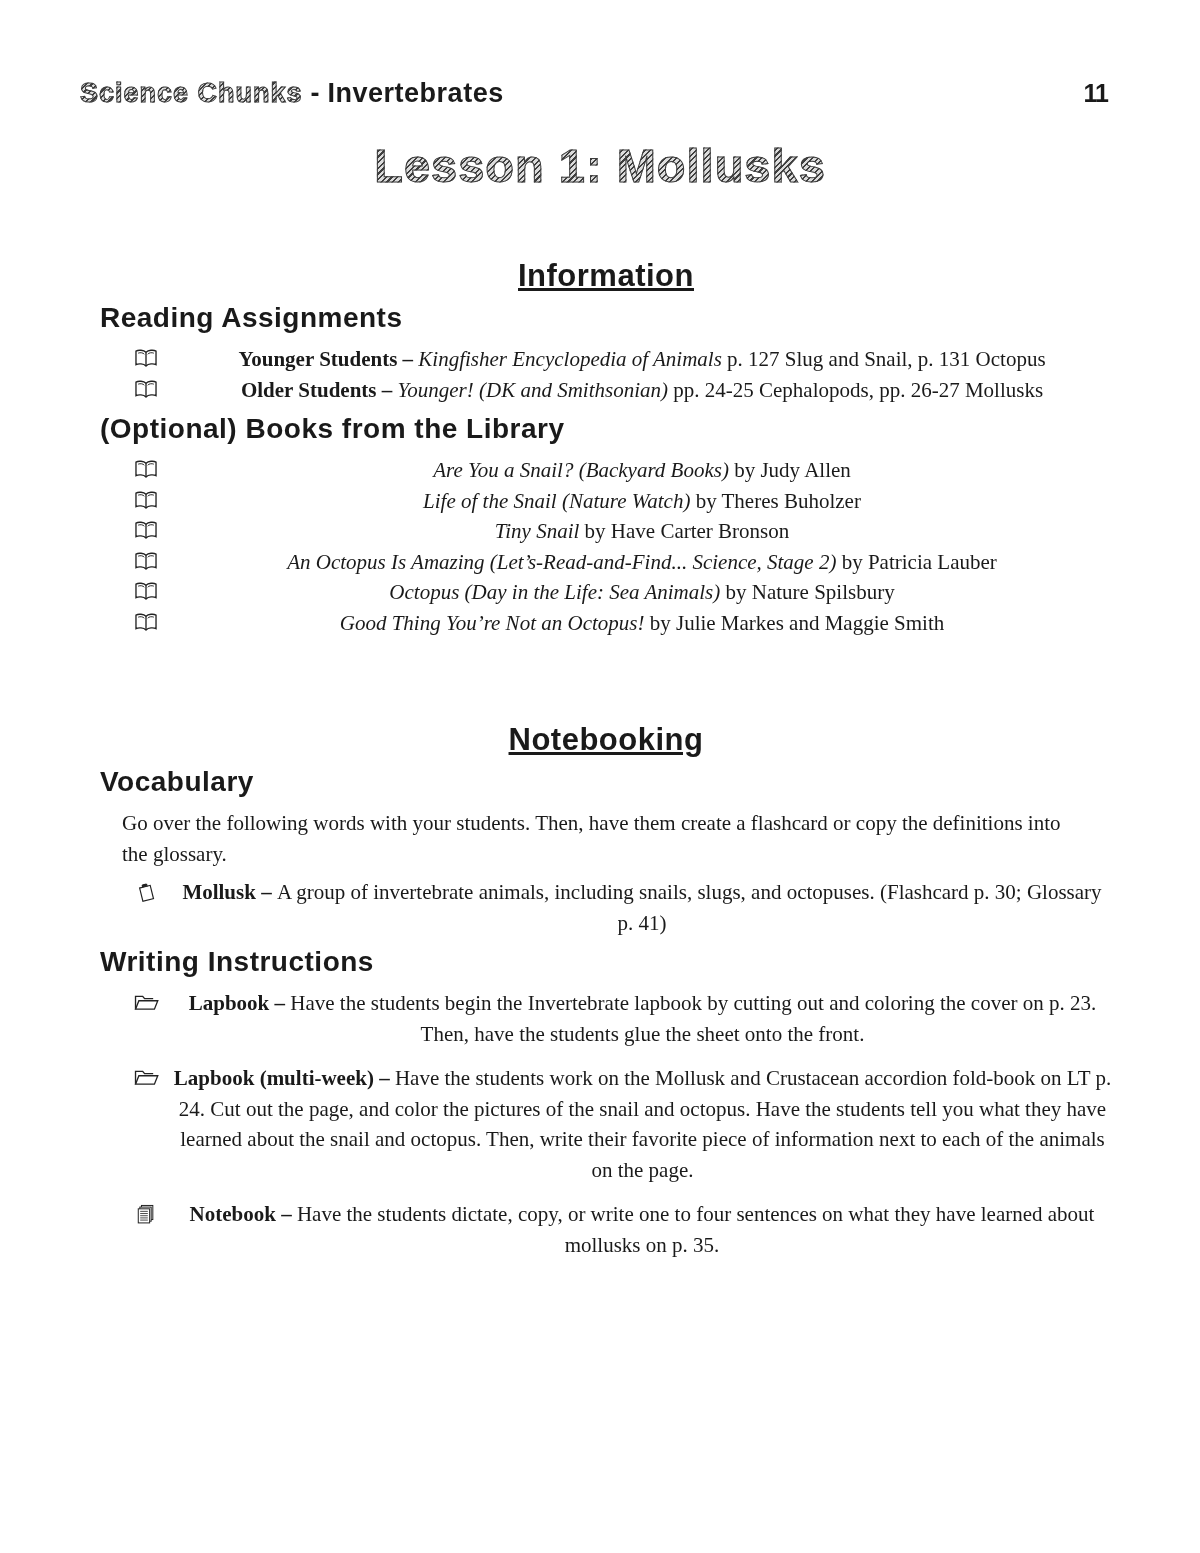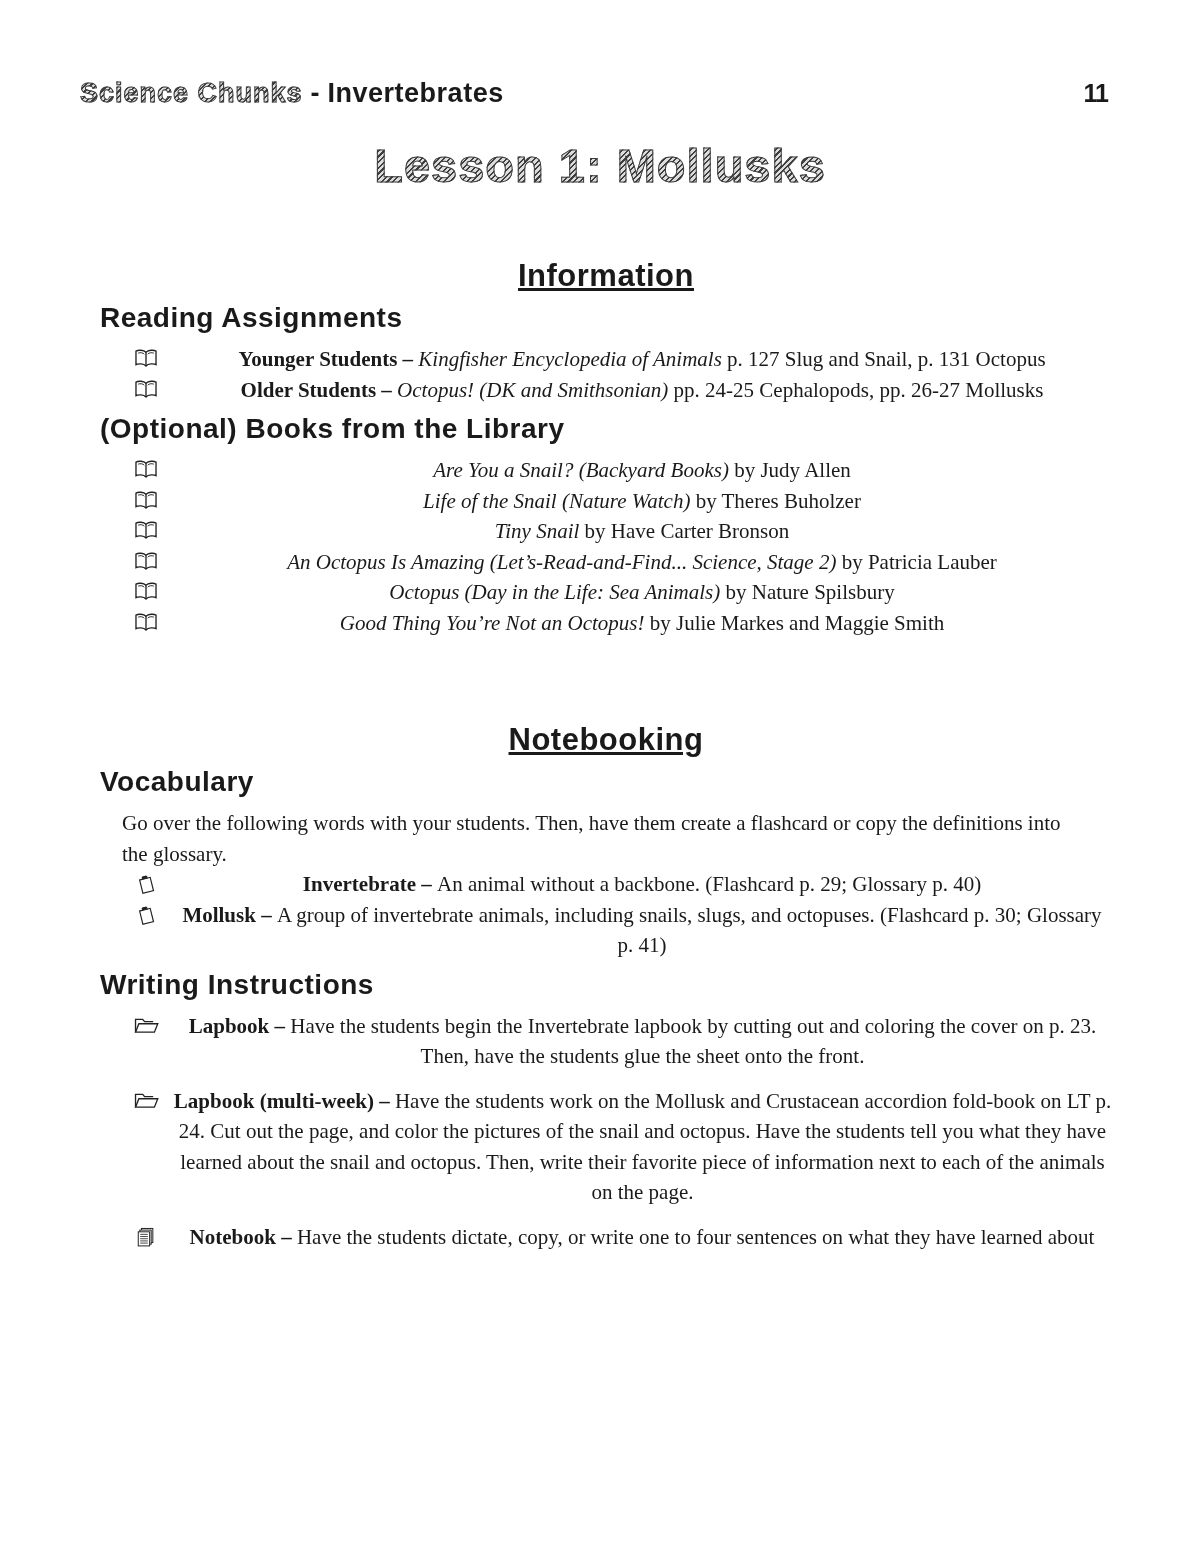--- a/index.html
+++ b/index.html
@@ -49,21 +49,21 @@
   li.icon-item .txt { flex:1 1 auto;text-align:center; }
 
   .reading-list li { margin-bottom:0; }
   .library-list li { margin-bottom:0; }
 
   .b { font-weight:bold; }
   .i { font-style:italic; }
 
   .notebooking-gap { margin-top:84px; }
 
-  .vocab-intro { margin:6px 0 0 22px; max-width:960px; }
+  .vocab-intro { margin:6px 0 8px 22px; max-width:960px; }
 
   .writing-list li { margin-bottom:14px; }
 
   
   .footer { position:absolute; top:1442px; left:0; width:100%; text-align:center; font-size:17px; letter-spacing:0.3px; }
 
   svg { display:block; }
 </style>
 </head>
 <body>
@@ -98,21 +98,21 @@
       </li>
       <li class="icon-item">
         <span class="icon">
           <svg viewBox="0 0 26 22" width="26" height="21">
               <path d="M13 4.5 C10.5 2 5 1.8 2.5 3.2 L2.5 17.5 C5 16.1 10.5 16.3 13 18.8 C15.5 16.3 21 16.1 23.5 17.5 L23.5 3.2 C21 1.8 15.5 2 13 4.5 Z" fill="none" stroke="#222" stroke-width="1.4"></path>
               <line x1="13" y1="4.5" x2="13" y2="18.8" stroke="#222" stroke-width="1.4"></line>
               <path d="M4.8 5.4 C7 4.5 10 4.9 11.2 6.5" fill="none" stroke="#222" stroke-width="1"></path>
               <path d="M21.2 5.4 C19 4.5 16 4.9 14.8 6.5" fill="none" stroke="#222" stroke-width="1"></path>
             </svg>
         </span>
-        <span class="txt"><span class="b">Older Students – </span><span class="i">Octopus! (DK and Smithsonian)</span><span> pp. 24-25 Cephalopods, pp. 26-27 Mollusks</span></span>
+        <span class="txt"><span class="b">Older Students – </span><span class="i">Younger! (DK and Smithsonian)</span><span> pp. 24-25 Cephalopods, pp. 26-27 Mollusks</span></span>
       </li>
     </ul>
 
     <h3 class="sub-heading sans-bold">(Optional) Books from the Library</h3>
     <ul class="icon-list library-list body-text">
       <li class="icon-item">
         <span class="icon">
           <svg viewBox="0 0 26 22" width="26" height="21">
               <path d="M13 4.5 C10.5 2 5 1.8 2.5 3.2 L2.5 17.5 C5 16.1 10.5 16.3 13 18.8 C15.5 16.3 21 16.1 23.5 17.5 L23.5 3.2 C21 1.8 15.5 2 13 4.5 Z" fill="none" stroke="#222" stroke-width="1.4"></path>
               <line x1="13" y1="4.5" x2="13" y2="18.8" stroke="#222" stroke-width="1.4"></line>
@@ -177,32 +177,20 @@
         </span>
         <span class="txt"><span class="i">Good Thing You’re Not an Octopus!</span><span> by Julie Markes and Maggie Smith</span></span>
       </li>
     </ul>
 
     <h2 class="big-heading sans-bold notebooking-gap">Notebooking</h2>
 
     <h3 class="sub-heading sans-bold">Vocabulary</h3>
     <p class="body-text vocab-intro">Go over the following words with your students. Then, have them create a flashcard or copy the definitions into the glossary.</p>
     <ul class="icon-list body-text">
-      <li class="icon-item">
-        <span class="icon">
-          <svg viewBox="0 0 22 26" width="20" height="24">
-              <g transform="rotate(-14 11 13)">
-                <rect x="5.5" y="6" width="12" height="15" fill="#fff" stroke="#222" stroke-width="1.3"></rect>
-                <path d="M9 6.5 L9 4 L14 4 L14 6.5" fill="none" stroke="#222" stroke-width="1.2"></path>
-                <rect x="9.3" y="3" width="4.4" height="3" fill="#222"></rect>
-              </g>
-            </svg>
-        </span>
-        <span class="txt"><span class="b">Invertebrate – </span><span>An animal without a backbone. (Flashcard p. 29; Glossary p. 40)</span></span>
-      </li>
       <li class="icon-item">
         <span class="icon">
           <svg viewBox="0 0 22 26" width="20" height="24">
               <g transform="rotate(-14 11 13)">
                 <rect x="5.5" y="6" width="12" height="15" fill="#fff" stroke="#222" stroke-width="1.3"></rect>
                 <path d="M9 6.5 L9 4 L14 4 L14 6.5" fill="none" stroke="#222" stroke-width="1.2"></path>
                 <rect x="9.3" y="3" width="4.4" height="3" fill="#222"></rect>
               </g>
             </svg>
         </span>

